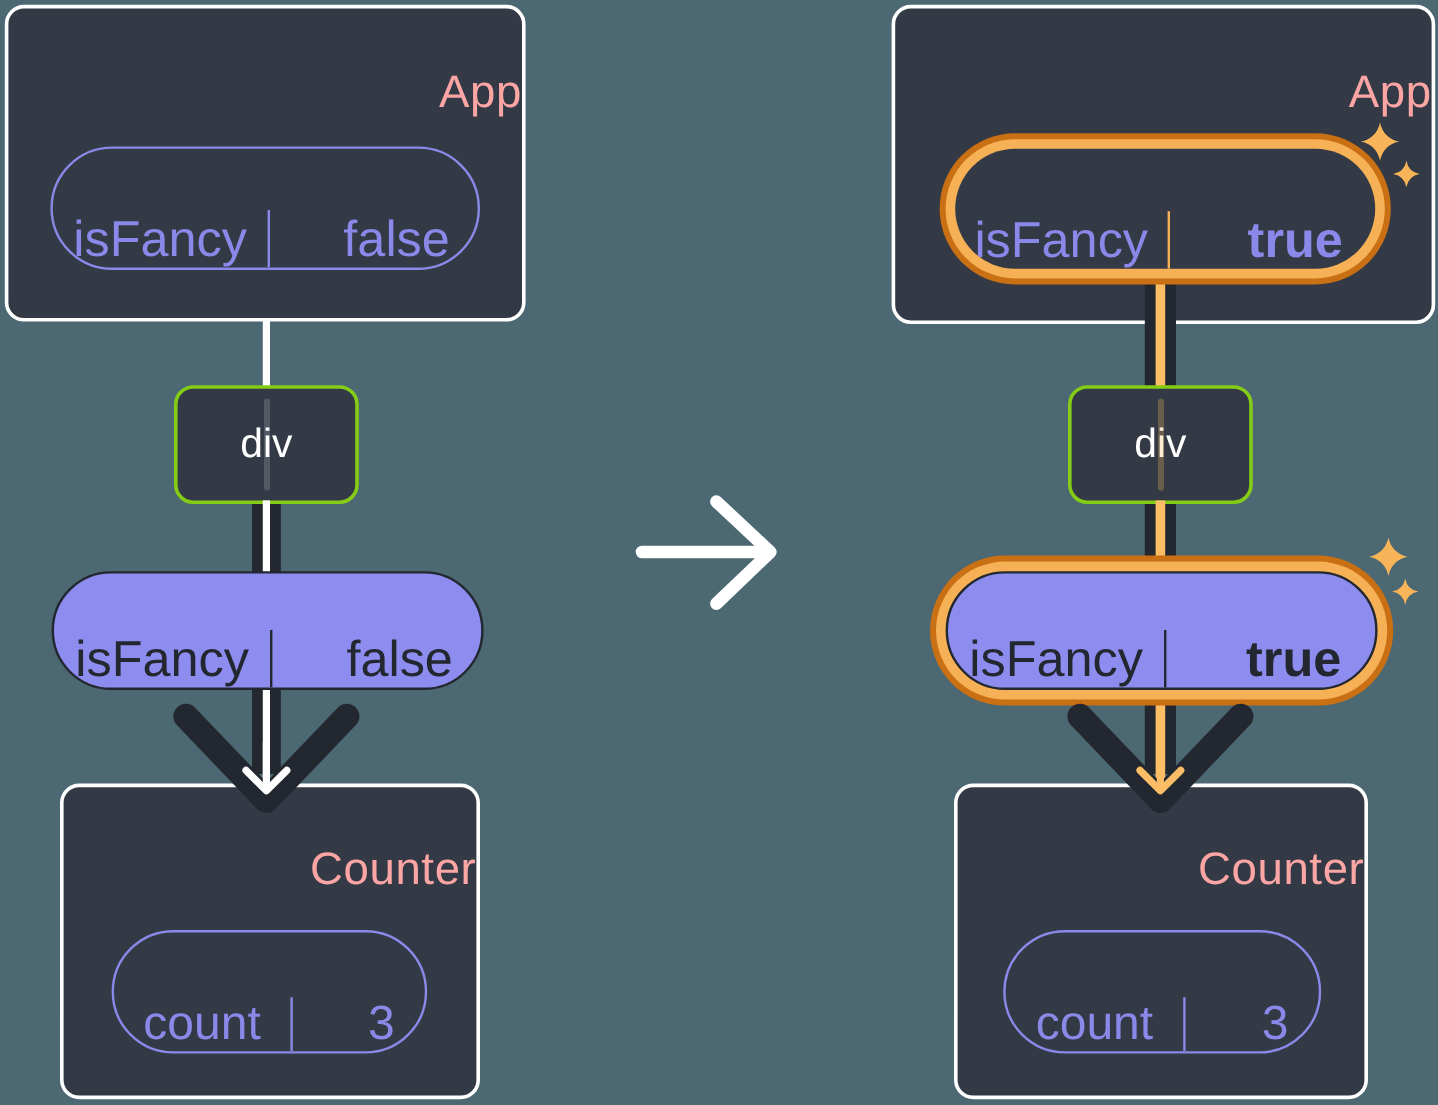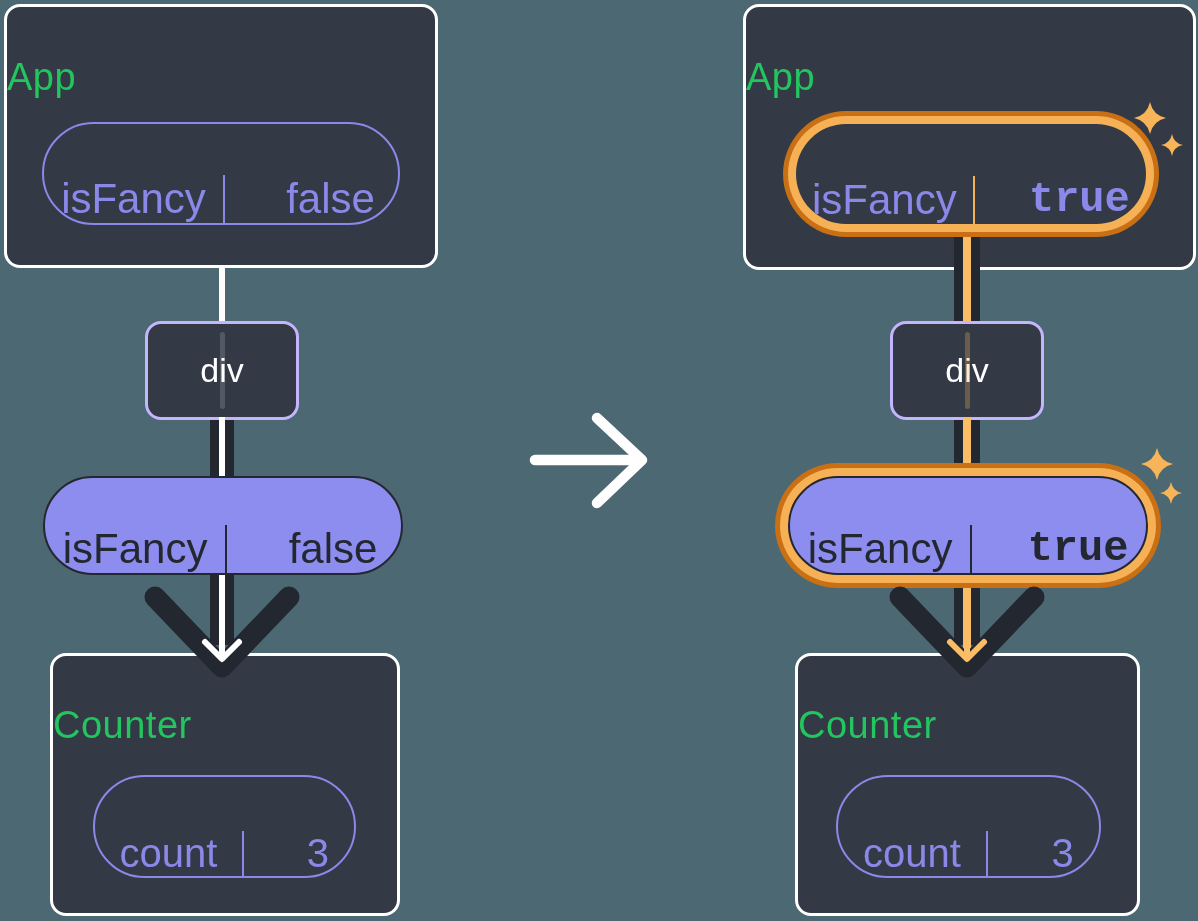--- a/index.html
+++ b/index.html
@@ -7,45 +7,45 @@
     position:relative;width:1198px;height:921px;overflow:hidden;
     background:#4c6872;
     font-family:"Liberation Sans", sans-serif;
   }
   
   .card{
     position:absolute;background:#333a45;border:3px solid #ffffff;
     border-radius:16px;box-sizing:border-box;z-index:1;
   }
   .card-title{
-    position:absolute;left:0;right:0;text-align:left;
-    color:#22c55e;font-size:38px;font-weight:500;letter-spacing:0.5px;
+    position:absolute;left:0;right:0;text-align:right;
+    color:#fca5a5;font-size:38px;font-weight:500;letter-spacing:0.5px;
   }
   
   .pill{
     position:absolute;display:flex;align-items:flex-end;
     border-radius:60px;box-sizing:border-box;overflow:hidden;z-index:4;
   }
   .pill .cell{
     display:flex;align-items:center;justify-content:center;
     font-size:42px;
   }
   .pill .cell.key{width:57%;}
   .pill .cell.val{width:43%;margin-left:38px;}
   .pill.outline{border:2.5px solid #8a88e8;background:transparent;color:#8a88e8;}
   .pill.outline .cell.key{border-right:2px solid #8a88e8;}
   .pill.filled{border:2.5px solid #23272f;background:#8d8cef;color:#23272f;}
   .pill.filled .cell.key{border-right:2.5px solid #23272f;}
   .pill.fancy-dark{background:#333a45;color:#8a88e8;border:none;}
   .pill.fancy-dark .cell.key{border-right:2.5px solid #f6b157;}
   .ring{box-shadow:0 0 0 8px #f6b157, 0 0 0 13px #c96f14;}
-  .bold{font-weight:700;font-family:Liberation Mono, monospace;}
+  .bold{font-weight:700;}
   
   .node{
-    position:absolute;background:#333a45;border:3px solid #c4b5fd;
+    position:absolute;background:#333a45;border:3px solid #84cc16;
     border-radius:16px;box-sizing:border-box;z-index:3;
     display:flex;align-items:center;justify-content:center;
     color:#ffffff;font-size:34px;font-weight:500;
   }
   .node .ghost-line{
     position:absolute;top:8px;bottom:8px;left:50%;width:5px;margin-left:-2.5px;
     border-radius:3px;
   }
   .ghost-white{background:rgba(255,255,255,0.16);}
   .ghost-orange{background:rgba(249,186,98,0.28);}

